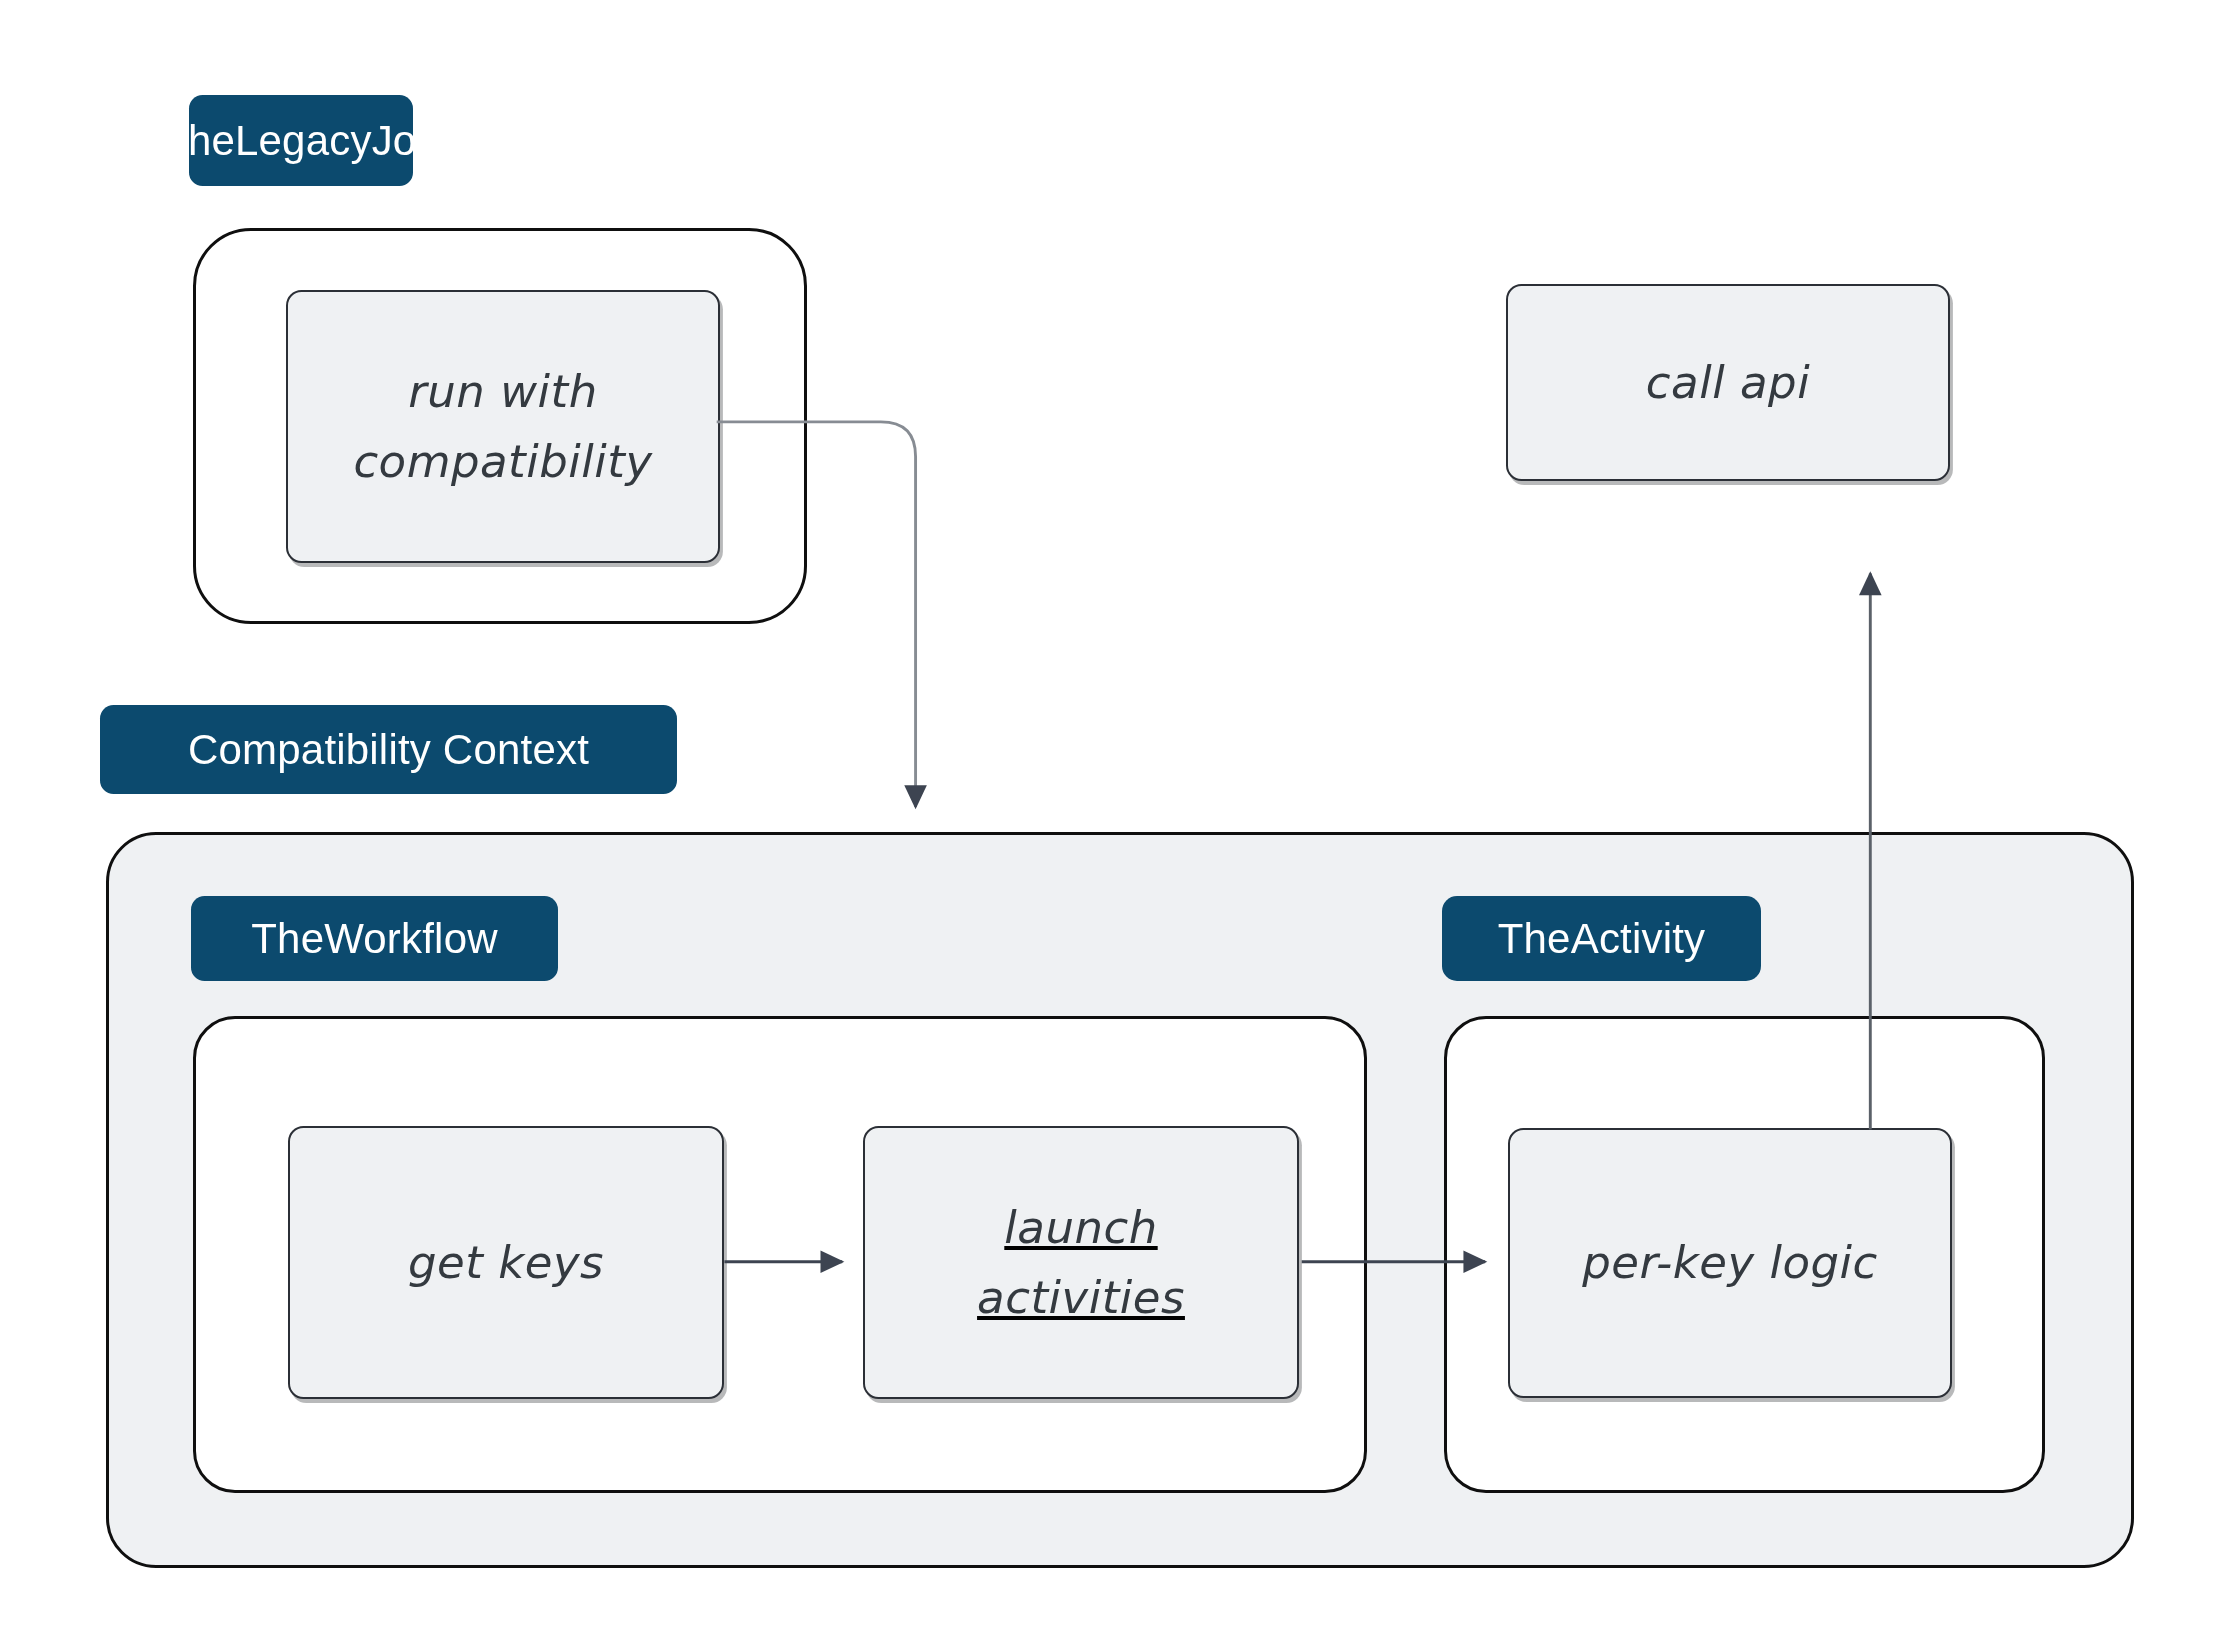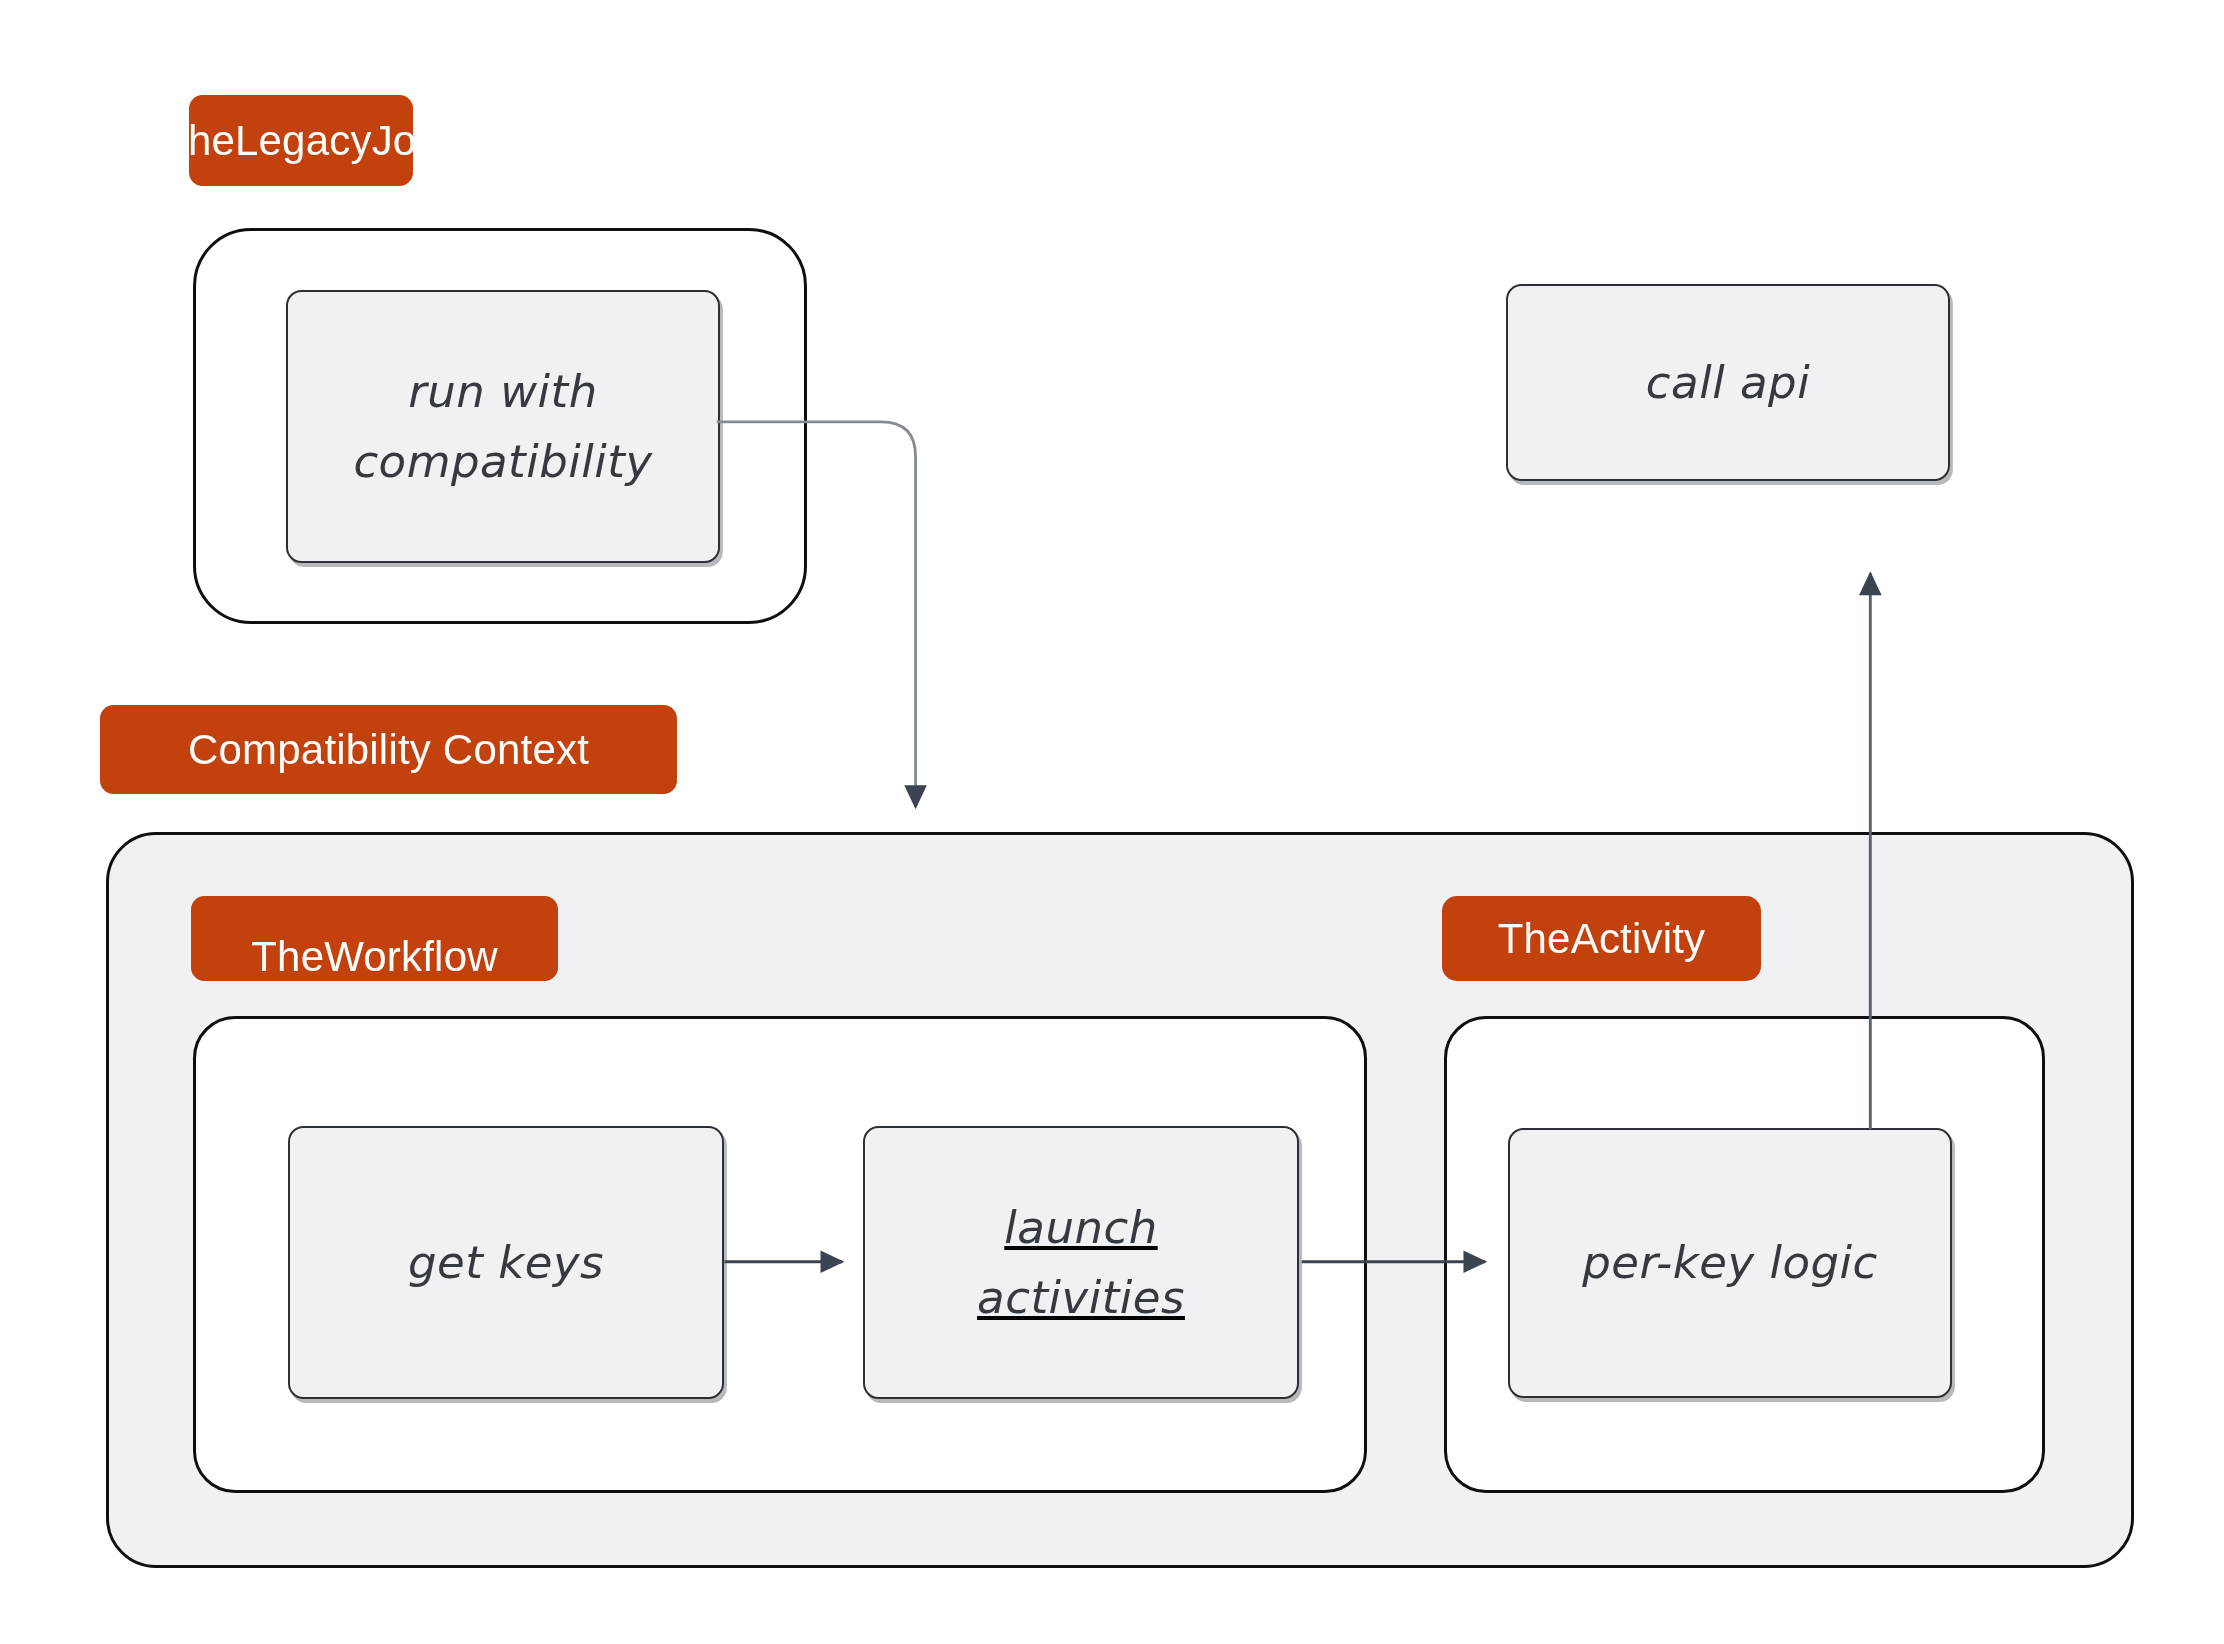--- a/index.html
+++ b/index.html
@@ -28,21 +28,21 @@
   }
   .group.shaded {
     background: #eff1f3;
     border-radius: 50px;
   }
 
   
   .badge {
     position: absolute;
     box-sizing: border-box;
-    background: #c2410c;
+    background: #0c4a6e;
     color: #ffffff;
     border-radius: 13.5px;
     font-family: "Liberation Sans", sans-serif;
     font-weight: 400;
     letter-spacing: 0.2px;
     display: flex;
     align-items: center;
     justify-content: center;
     white-space: nowrap;
     z-index: 14;
@@ -120,21 +120,21 @@
   <div class="node" style="left:1506px; top:284px; width:444px; height:197px;">
     <div class="label" style="font-size:45px;">call api</div>
   </div>
 
   <div class="badge" style="left:100px; top:705px; width:577px; height:89px; font-size:42px;">
     <span>Compatibility Context</span>
   </div>
 
   <div class="group shaded" style="left:106px; top:832px; width:2028px; height:736px;"></div>
 
-  <div class="badge" style="left:191px; top:896px; width:367px; height:85px; font-size:42px;align-items:flex-end;">
+  <div class="badge" style="left:191px; top:896px; width:367px; height:85px; font-size:42px;">
     <span>TheWorkflow</span>
   </div>
 
   <div class="group" style="left:193px; top:1016px; width:1174px; height:477px;"></div>
 
   <div class="node" style="left:288px; top:1126px; width:436px; height:273px;justify-content:center;">
     <div class="label" style="font-size:45px;">get keys</div>
   </div>
 
   <div class="node" style="left:863px; top:1126px; width:436px; height:273px;text-decoration:underline;">

